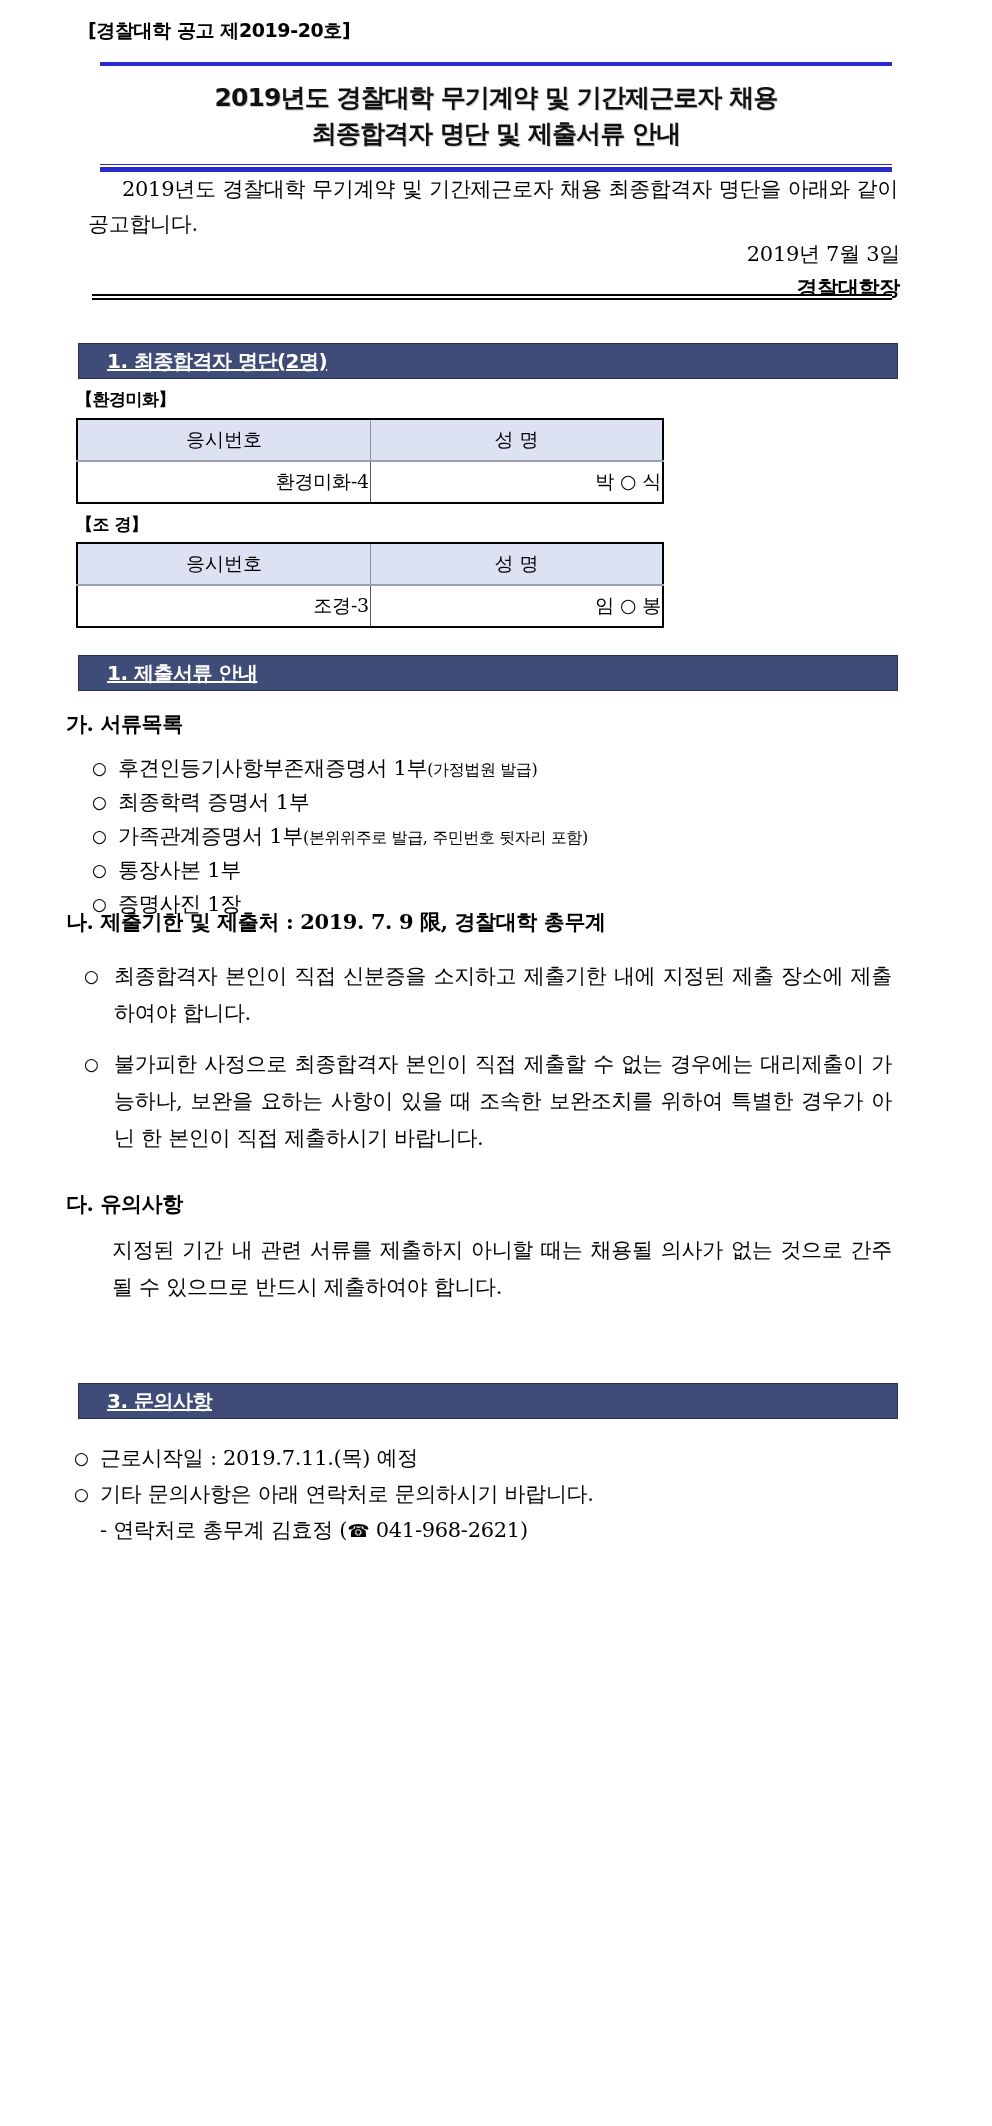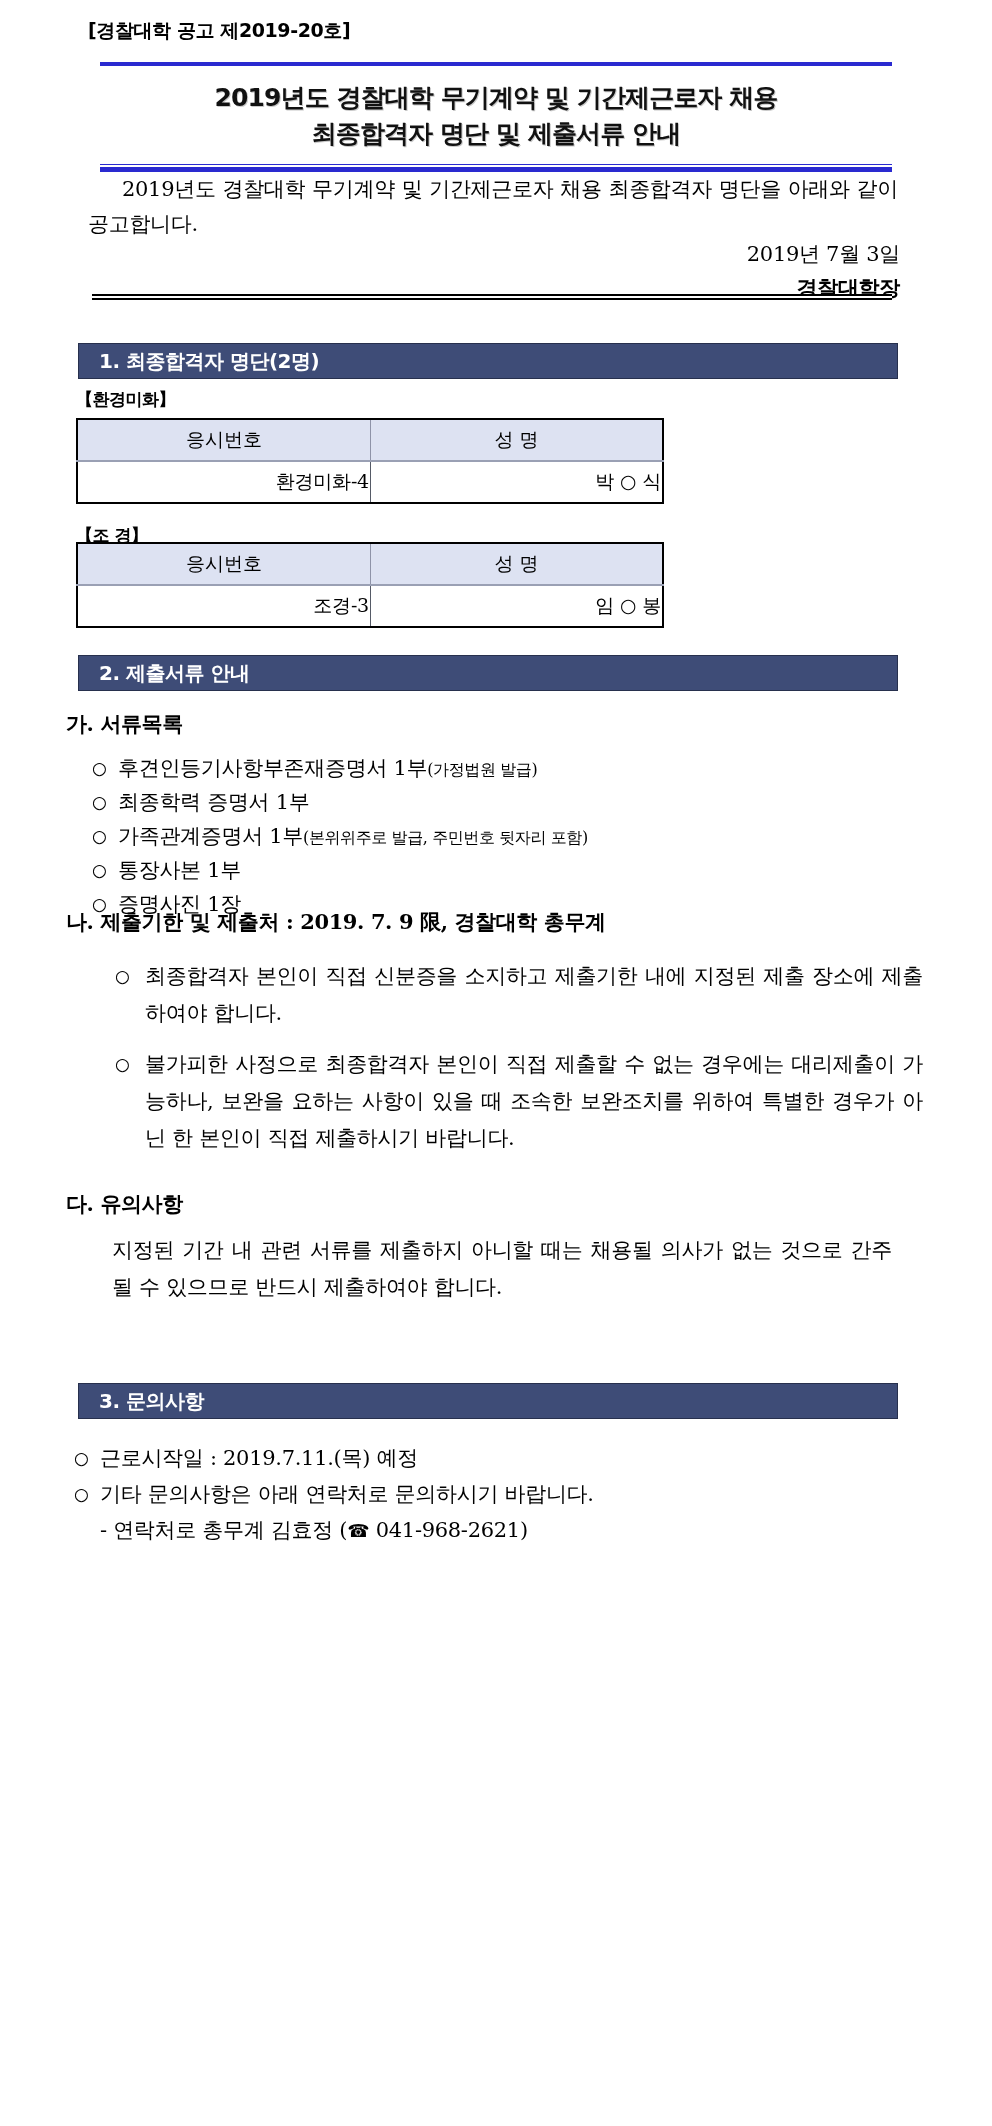--- a/index.html
+++ b/index.html
@@ -117,22 +117,23 @@
     background: #3e4c77;
     border: 1px solid #27304d;
     box-sizing: border-box;
     color: #ffffff;
     font-family: "DejaVu Sans", "Liberation Sans", sans-serif;
     font-weight: bold;
     font-size: 20px;
     letter-spacing: -0.5px;
     display: flex;
     align-items: center;
-    padding-left: 20px;
+    padding-left: 28px;
     box-sizing: border-box;
+    text-decoration: underline;
   }
 
   
   .group-label {
     position: absolute;
     left: 76px;
     font-family: "DejaVu Sans", "Liberation Sans", sans-serif;
     font-weight: bold;
     font-size: 17px;
     letter-spacing: -0.5px;
@@ -198,21 +199,20 @@
   }
   .small-note { font-size: 16px; letter-spacing: -0.4px; }
 
   .para-block {
     position: absolute;
     left: 84px;
     width: 808px;
     font-size: 21px;
     line-height: 37px;
     letter-spacing: -0.3px;
-    margin-left: 31px;
   }
   .para-block .pitem {
     display: block;
     padding-left: 30px;
     text-indent: -30px;
     text-align: justify;
     margin-bottom: 14px;
   }
   .para-block .pitem .mark {
     display: inline-block;
@@ -298,38 +298,38 @@
       </tr>
     </thead>
     <tbody>
       <tr>
         <td>환경미화-4</td>
         <td>박 ○ 식</td>
       </tr>
     </tbody>
   </table>
 
-  <div class="group-label" style="top:513px;margin-top:11px;">【조 경】</div>
+  <div class="group-label" style="top:513px;">【조 경】</div>
 
   <table class="list-table" style="top:542px;">
     <thead>
       <tr>
         <th>응시번호</th>
         <th>성    명</th>
       </tr>
     </thead>
     <tbody>
       <tr>
         <td>조경-3</td>
         <td>임 ○ 봉</td>
       </tr>
     </tbody>
   </table>
 
-  <div class="section-band" style="top:655px;">2. 제출서류 안내</div>
+  <div class="section-band" style="top:655px;">1. 제출서류 안내</div>
 
   <div class="sub-head" style="top:710px;">가. 서류목록</div>
 
   <div class="bullet-list" style="top:752px;">
     <span class="bi">
       <span class="mark">○</span><span>후견인등기사항부존재증명서 1부</span><span class="small-note">(가정법원 발급)</span>
     </span>
     <span class="bi">
       <span class="mark">○</span><span>최종학력 증명서 1부</span><span class="small-note"></span>
     </span>

